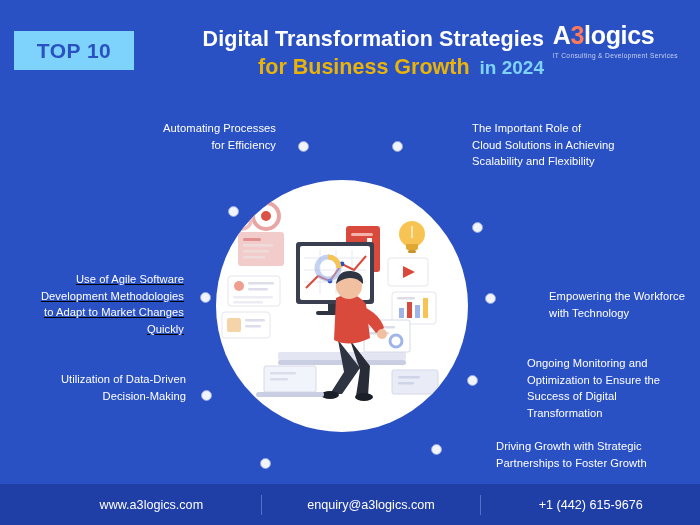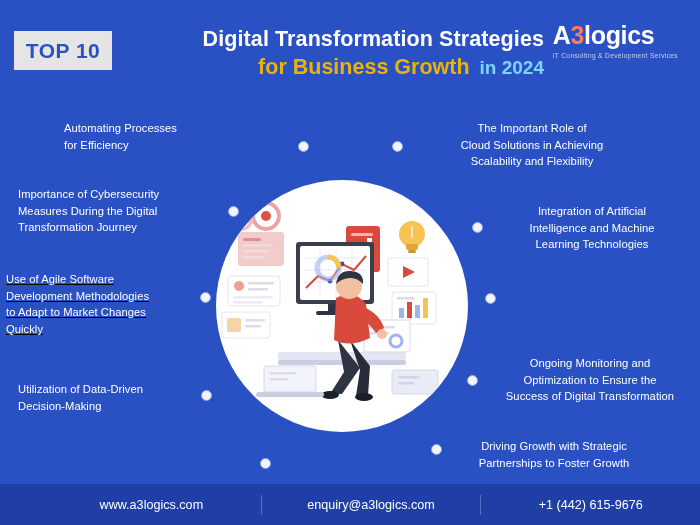--- a/index.html
+++ b/index.html
@@ -12,22 +12,22 @@
   #page {
     position: relative;
     width: 700px; height: 525px;
     background: #2a51c4;
   }
 
   
   .top10-badge {
     position: absolute;
     left: 14px; top: 31px;
-    width: 98px; height: 39px;
-    background: #e5e5e5;
+    width: 120px; height: 39px;
+    background: #7dd3fc;
     display: flex; align-items: center; justify-content: center;
   }
   .top10-badge span {
     color: #2a51c4;
     font-size: 21px;
     font-weight: bold;
     letter-spacing: 0.5px;
   }
   .title-block {
     position: absolute;
@@ -92,22 +92,22 @@
   .illus { position: absolute; left: 0; top: 0; width: 252px; height: 252px; }
 
   
   .item { position: absolute; }
   .item .label {
     color: #ffffff;
     font-size: 11.2px;
     line-height: 16.5px;
     letter-spacing: 0.05px;
   }
-  .item.right .label { text-align: center; }
-  .item.left .label { text-align: left; }
+  .item.right .label { text-align: left; margin-left: 40px; }
+  .item.left .label { text-align: right; }
 
   .dot {
     position: absolute;
     width: 11px; height: 11px;
     border-radius: 50%;
     background: #f2f4fb;
     border: 1.5px solid #8fa4e0;
   }
 
   
@@ -285,57 +285,51 @@
       </g>
     </svg>
   </div>
 
   <div class="item left" style="left:64px; top:120px; width:212px;">
     <div class="label" style="white-space:pre-line;">Automating Processes
 for Efficiency</div>
   </div>
   <div class="dot" style="left:298px; top:141px;"></div>
 
-  <div class="item left" style="left:18px; top:186px; width:194px;">
-    <div class="label" style="white-space:pre-line;">Importance of Cybersecurity
-Measures During the Digital
-Transformation Journey</div>
-  </div>
   <div class="dot" style="left:228px; top:206px;"></div>
 
   <div class="item left" style="left:6px; top:271px; width:178px;text-decoration:underline;">
     <div class="label" style="white-space:pre-line;">Use of Agile Software
 Development Methodologies
 to Adapt to Market Changes
 Quickly</div>
   </div>
   <div class="dot" style="left:200px; top:292px;"></div>
 
   <div class="item left" style="left:18px; top:371px; width:168px;">
-    <div class="label" style="white-space:pre-line;margin-top:10px;">Utilization of Data-Driven
+    <div class="label" style="white-space:pre-line;">Utilization of Data-Driven
 Decision-Making</div>
   </div>
   <div class="dot" style="left:201px; top:390px;"></div>
 
   <div class="dot" style="left:260px; top:458px;"></div>
 
   <div class="item right" style="left:432px; top:120px; width:200px;">
     <div class="label" style="white-space:pre-line;">The Important Role of
 Cloud Solutions in Achieving
 Scalability and Flexibility</div>
   </div>
   <div class="dot" style="left:392px; top:141px;"></div>
 
-  <div class="item right" style="left:499px; top:203px; width:186px;">
-    <div class="label" style="white-space:pre-line;">Integration of Artificial
-Intelligence and Machine
-Learning Technologies</div>
-  </div>
   <div class="dot" style="left:472px; top:222px;"></div>
 
+  <div class="item right" style="left:509px; top:288px; width:186px;">
+    <div class="label" style="white-space:pre-line;">Empowering the Workforce
+with Technology</div>
+  </div>
   <div class="dot" style="left:485px; top:293px;"></div>
 
   <div class="item right" style="left:487px; top:355px; width:206px;">
     <div class="label" style="white-space:pre-line;">Ongoing Monitoring and
 Optimization to Ensure the
 Success of Digital Transformation</div>
   </div>
   <div class="dot" style="left:467px; top:375px;"></div>
 
   <div class="item right" style="left:456px; top:438px; width:196px;">

